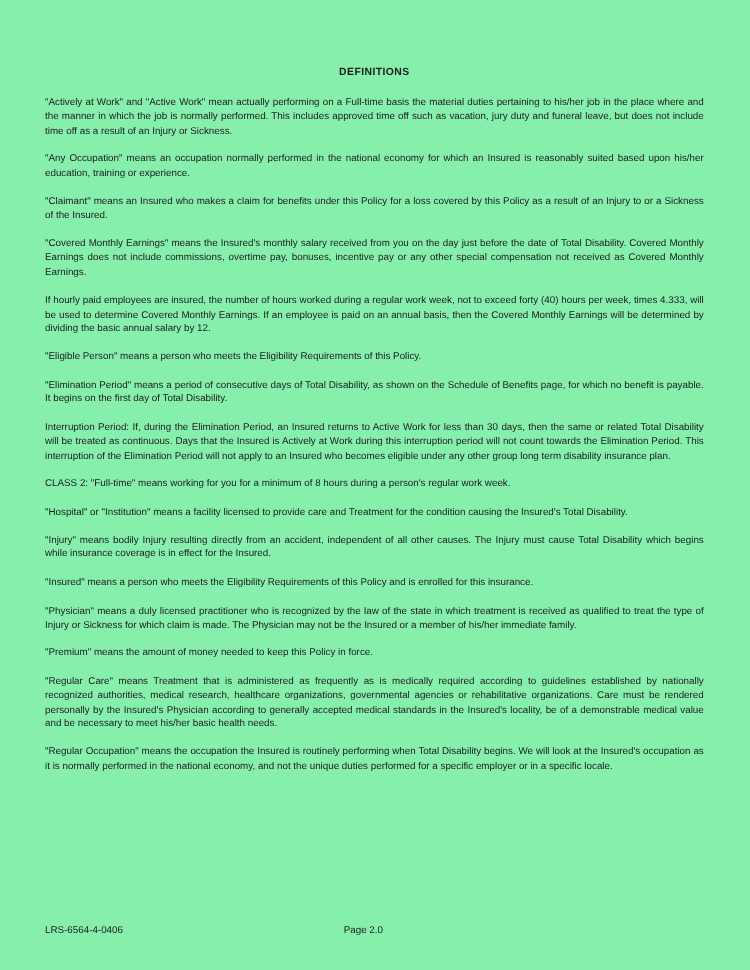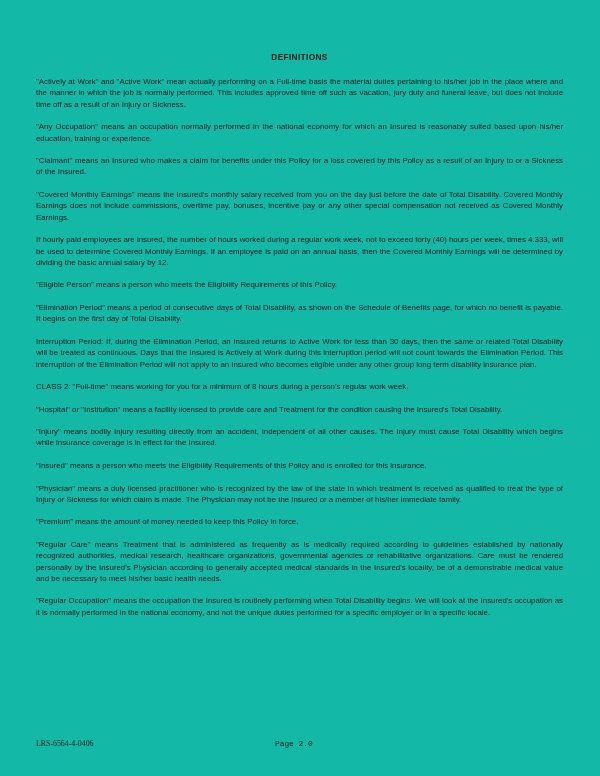--- a/index.html
+++ b/index.html
@@ -15,21 +15,21 @@
     color: #1b1b1b;
     position: relative;
     overflow: hidden;
   }
   .page {
     position: absolute;
     top: 0;
     left: 0;
     width: 600px;
     height: 776px;
-    background: #14b8a6;
+    background: #86efac;
   }
   .content {
     position: absolute;
     left: 36px;
     top: 52px;
     width: 527px;
   }
   .doc-title {
     text-align: center;
     font-weight: bold;
@@ -60,27 +60,25 @@
     top: 738px;
     width: 527px;
     font-size: 7.85px;
     line-height: 11px;
     white-space: nowrap;
   }
   .footer-form {
     position: absolute;
     left: 0;
     top: 0;
-    font-family: Liberation Serif, serif;
   }
   .footer-page {
     position: absolute;
     left: 239px;
     top: 0;
-    font-family: Liberation Mono, monospace;
   }
 </style>
 </head>
 <body>
 
 <div class="page">
 
   <div class="content">
 
     <div class="doc-title">DEFINITIONS</div>

